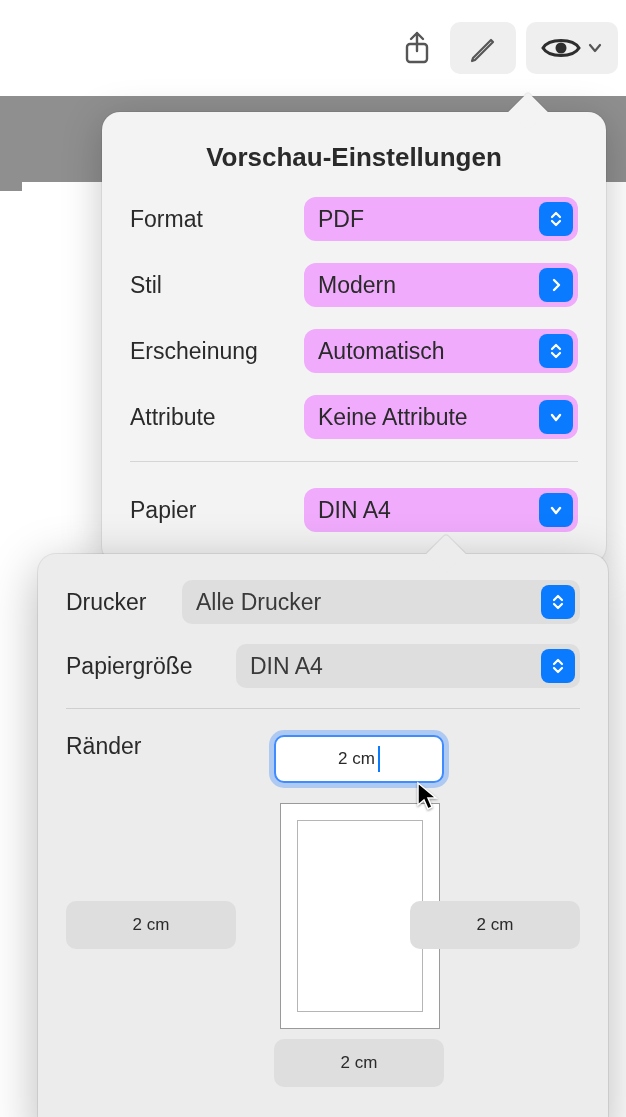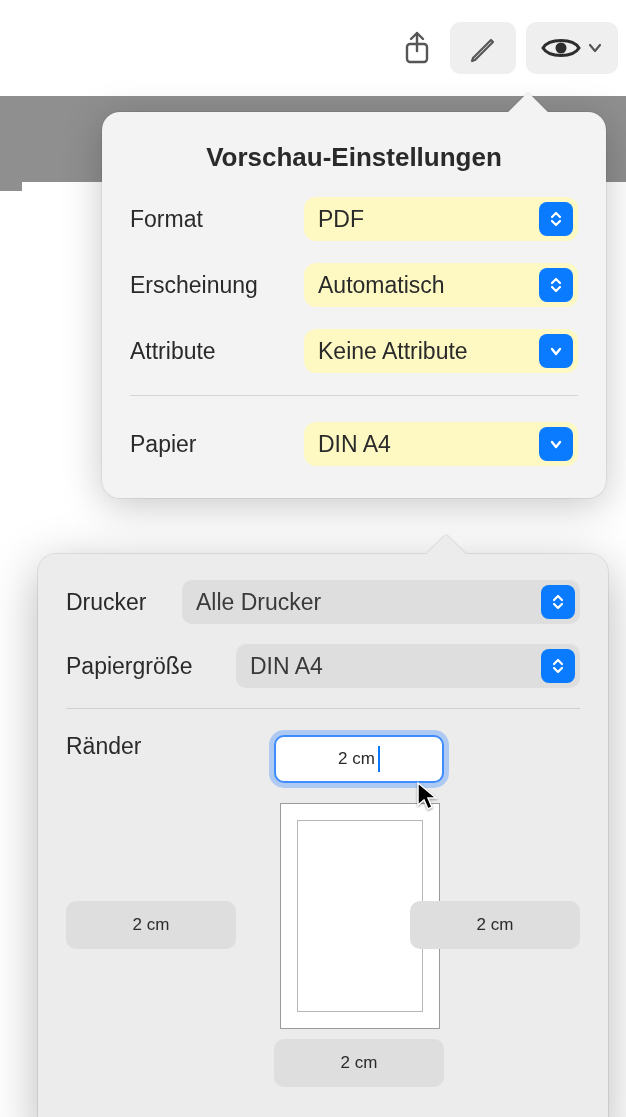--- a/index.html
+++ b/index.html
@@ -81,21 +81,21 @@
   .row {
     display: flex;
     align-items: center;
     margin-bottom: 22px;
   }
   .label {
     width: 174px;
   }
   .select {
     flex: 1;
-    background: #fef9c3;
+    background: #f0abfc;
     border-radius: 12px;
     height: 44px;
     display: flex;
     align-items: center;
     padding: 0 14px;
     position: relative;
   }
   .select .text { flex:1; color:#2a2a2a; }
   .chipsquare {
     position: absolute;
@@ -224,20 +224,31 @@
       <div class="select">
         <span class="text">PDF</span>
         <span class="chipsquare">
           <svg width="14" height="20" viewBox="0 0 14 20">
               <path d="M3 8 L7 4 L11 8 M3 12 L7 16 L11 12" stroke="#fff" stroke-width="2.2" fill="none" stroke-linecap="round" stroke-linejoin="round"></path>
             </svg>
         </span>
       </div>
     </div>
 
+    <div class="row">
+      <div class="label">Stil</div>
+      <div class="select">
+        <span class="text">Modern</span>
+        <span class="chipsquare">
+          <svg width="14" height="18" viewBox="0 0 14 18">
+              <path d="M5 4 L10 9 L5 14" stroke="#fff" stroke-width="2.4" fill="none" stroke-linecap="round" stroke-linejoin="round"></path>
+            </svg>
+        </span>
+      </div>
+    </div>
 
     <div class="row">
       <div class="label">Erscheinung</div>
       <div class="select">
         <span class="text">Automatisch</span>
         <span class="chipsquare">
           <svg width="14" height="20" viewBox="0 0 14 20">
               <path d="M3 8 L7 4 L11 8 M3 12 L7 16 L11 12" stroke="#fff" stroke-width="2.2" fill="none" stroke-linecap="round" stroke-linejoin="round"></path>
             </svg>
         </span>

